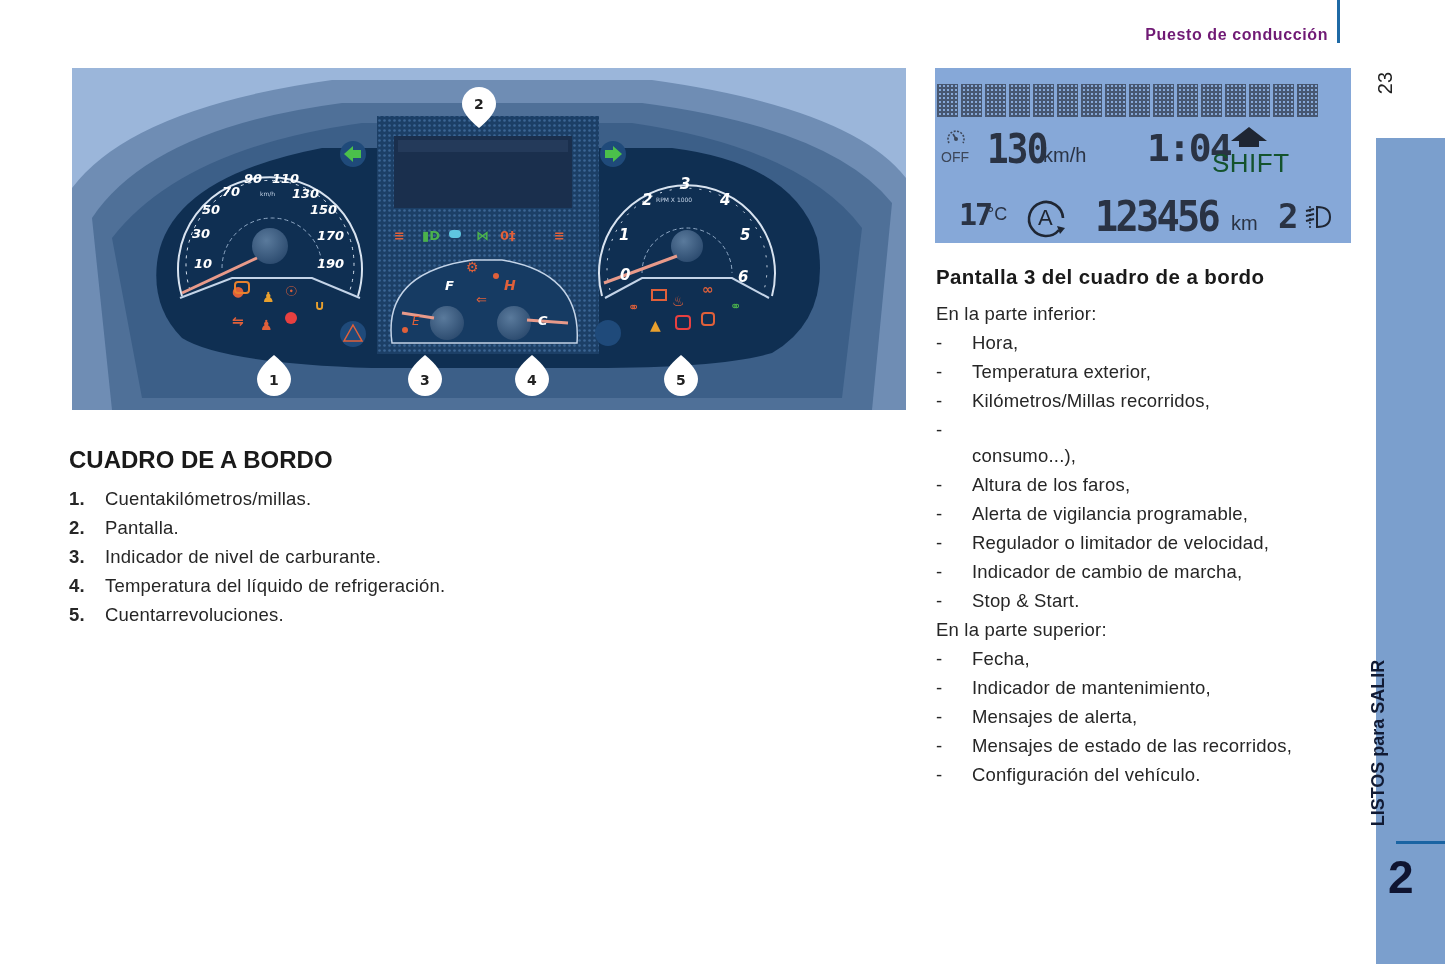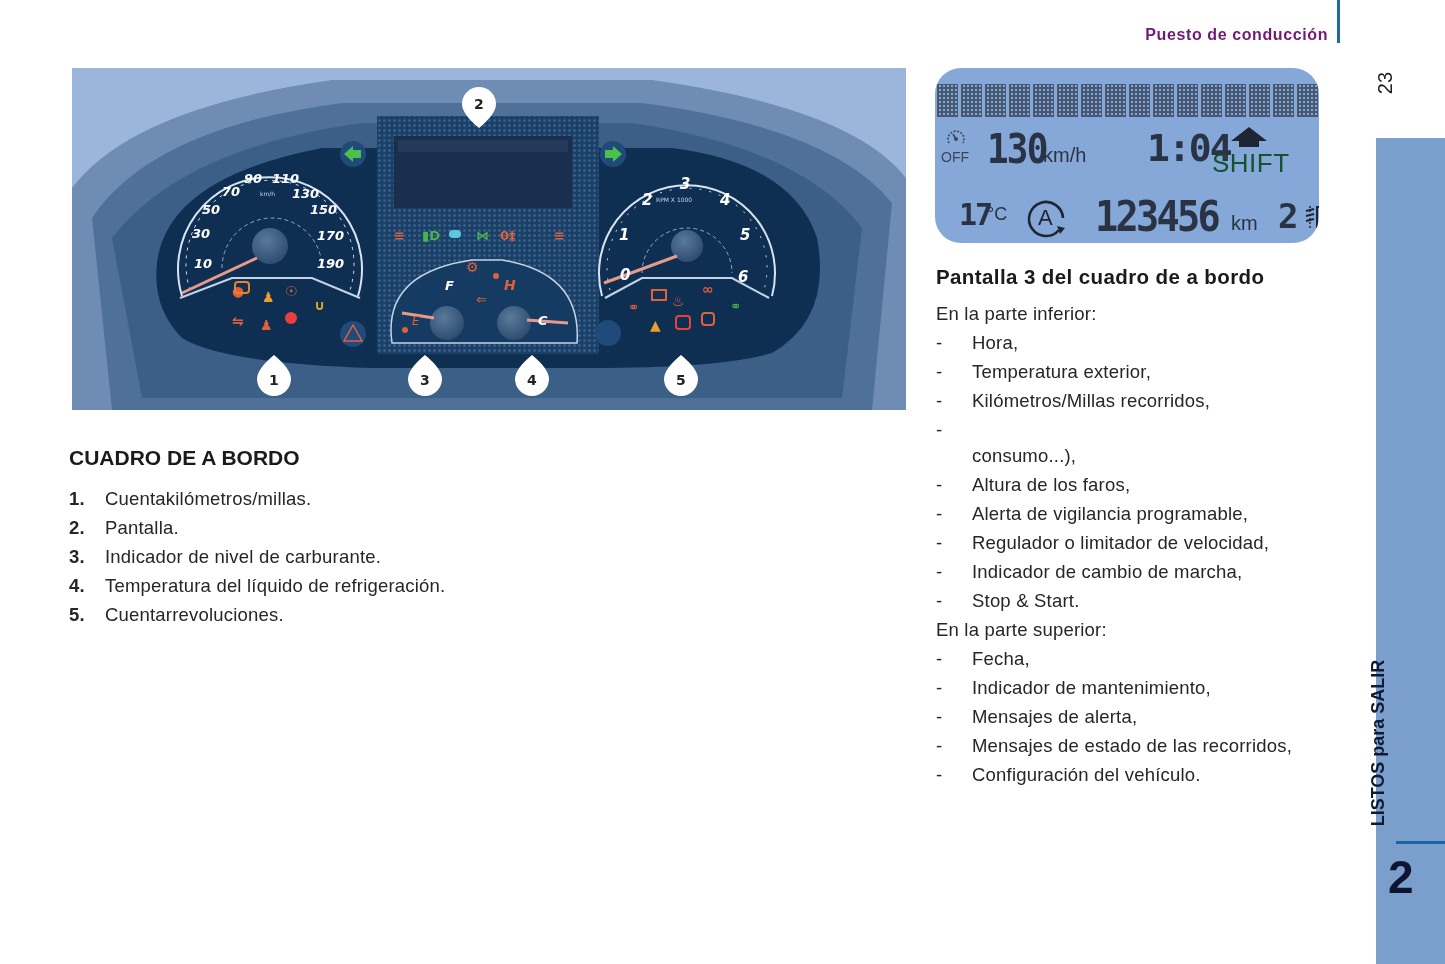--- a/index.html
+++ b/index.html
@@ -15,42 +15,42 @@
   .side-tab { position: absolute; left: 1376px; top: 138px; width: 69px; height: 826px; background: #7b9fcd; }
   .side-tab-label { position: absolute; left: -118px; top: 590px; width: 240px; height: 30px; transform: rotate(-90deg); transform-origin: center; font-weight: bold; font-size: 18px; color: #111a33; text-align: center; line-height: 30px; white-space: nowrap; }
   .side-tab-rule { position: absolute; left: 20px; top: 703px; width: 49px; height: 3px; background: #1a64a3; }
   .side-tab-chapter { position: absolute; left: 12px; top: 712px; font-weight: bold; font-size: 46px; color: #0f1430; }
 
   
   .dashboard { position: absolute; left: 72px; top: 68px; width: 834px; height: 342px; background: #9bb6da; overflow: hidden; }
   .dashboard svg { display: block; }
 
   
-  .lcd { position: absolute; left: 935px; top: 68px; width: 384px; height: 175px; background: #86a8d8; overflow: hidden; border-radius: 26px; }
+  .lcd { position: absolute; left: 935px; top: 68px; width: 416px; height: 175px; background: #86a8d8; overflow: hidden; }
   .lcd-dots { position: absolute; left: 2px; top: 16px; display: flex; gap: 3px; }
   .lcd-dot-block { width: 21px; height: 33px; background-image: repeating-linear-gradient(0deg, #3d4a60 0 2px, transparent 2px 4px), repeating-linear-gradient(90deg, #3d4a60 0 2px, transparent 2px 4px); opacity: 0.85; }
   .lcd-seg { position: absolute; font-family: "DejaVu Sans Mono", monospace; color: #2a3344; }
   .lcd-speed { left: 52px; top: 58px; font-size: 40px; letter-spacing: -2px; font-weight: bold; transform: scaleX(0.9); transform-origin: left; }
   .lcd-speed-unit { position: absolute; left: 108px; top: 76px; font-family: "Liberation Sans", sans-serif; font-size: 20px; color: #2a3344; }
   .lcd-time { left: 212px; top: 58px; font-size: 38px; font-weight: bold; letter-spacing: -2px; }
   .lcd-shift-arrow { position: absolute; left: 296px; top: 59px; width: 0; height: 0; border-left: 18px solid transparent; border-right: 18px solid transparent; border-bottom: 14px solid #1f2633; }
   .lcd-shift-bar { position: absolute; left: 304px; top: 73px; width: 20px; height: 6px; background: #1f2633; }
   .lcd-shift { position: absolute; left: 277px; top: 80px; font-family: "Liberation Sans", sans-serif; font-size: 26px; color: #14532d; letter-spacing: 0.5px; }
   .lcd-cruise-icon { position: absolute; left: 11px; top: 60px; width: 20px; height: 18px; }
   .lcd-off { position: absolute; left: 6px; top: 81px; font-family: "Liberation Sans", sans-serif; font-size: 14px; color: #3c4658; }
   .lcd-temp { left: 24px; top: 129px; font-size: 30px; font-weight: bold; letter-spacing: -2px; }
   .lcd-temp-unit { position: absolute; left: 52px; top: 136px; font-family: "Liberation Sans", sans-serif; font-size: 18px; color: #2a3344; }
   .lcd-ss { position: absolute; left: 90px; top: 128px; width: 44px; height: 42px; }
   .lcd-odo { left: 160px; top: 124px; font-size: 42px; font-weight: bold; letter-spacing: -3px; transform: scaleX(0.92); transform-origin: left; }
   .lcd-odo-unit { position: absolute; left: 296px; top: 144px; font-family: "Liberation Sans", sans-serif; font-size: 20px; color: #2a3344; }
   .lcd-beam-level { left: 343px; top: 128px; font-size: 34px; font-weight: bold; }
   .lcd-beam-icon { position: absolute; left: 368px; top: 134px; width: 30px; height: 30px; }
 
   
-  .h-cuadro { position: absolute; left: 69px; top: 446px; font-weight: bold; font-size: 21px; color: #1a1a1a; }
+  .h-cuadro { position: absolute; left: 69px; top: 446px; font-weight: bold; font-size: 24px; color: #1a1a1a; }
   .num-list { position: absolute; left: 69px; top: 488px; }
   .num-item { height: 29px; font-size: 18.5px; display: flex; color: #262626; letter-spacing: 0.2px; }
   .num-item .n { width: 36px; font-weight: bold; }
 
   .h-pantalla { position: absolute; left: 936px; top: 265px; font-weight: bold; font-size: 20.5px; color: #1a1a1a; letter-spacing: 0.4px; }
   .right-list { position: absolute; left: 936px; top: 300px; font-size: 18.5px; color: #262626; letter-spacing: 0.2px; }
   .r-line { height: 29px; line-height: 27px; white-space: nowrap; }
   .r-line.lead { }
   .r-line.dash { display: flex; }
   .r-line.dash .d { width: 36px; }

